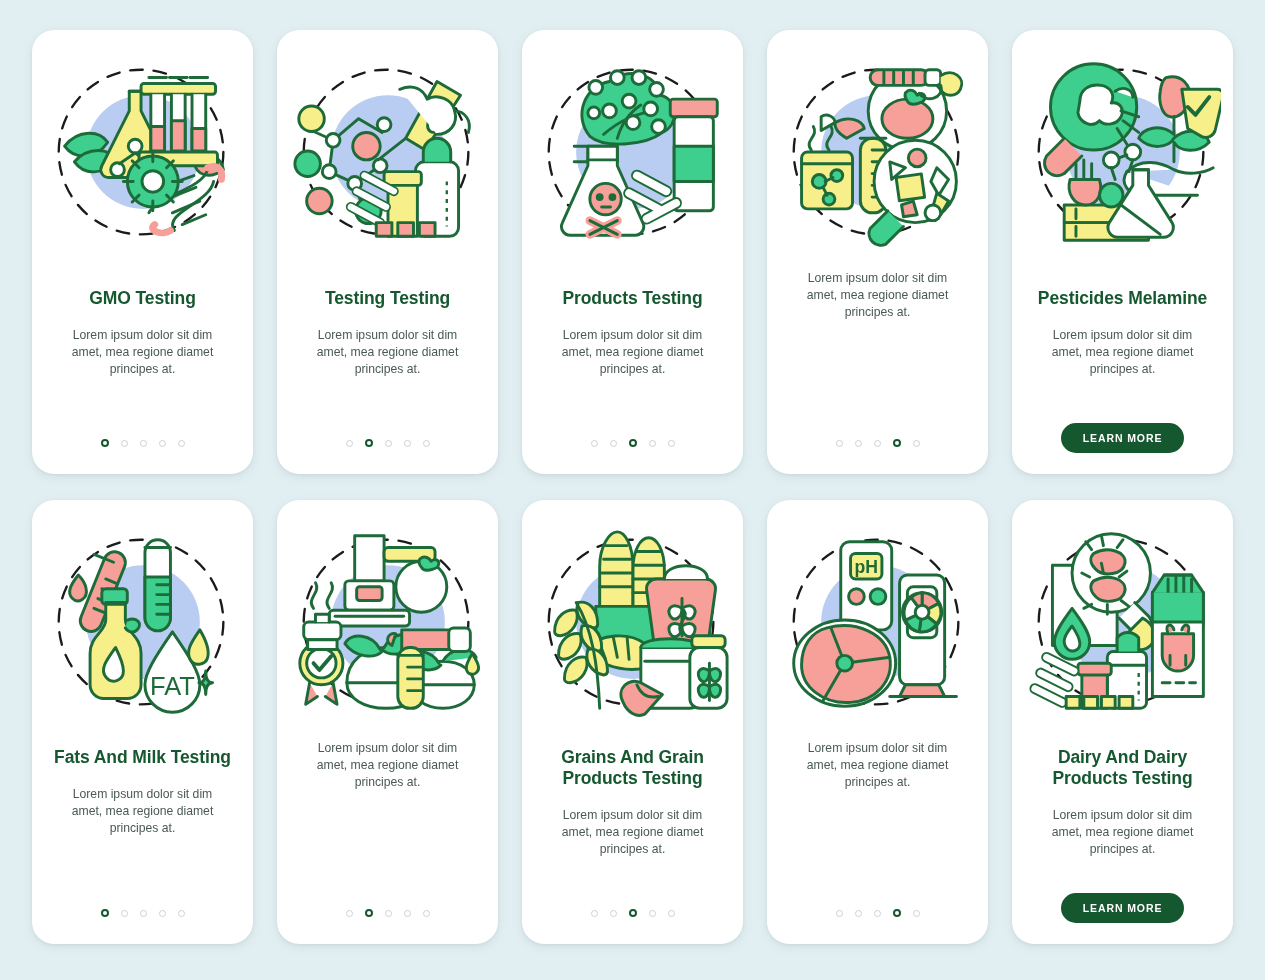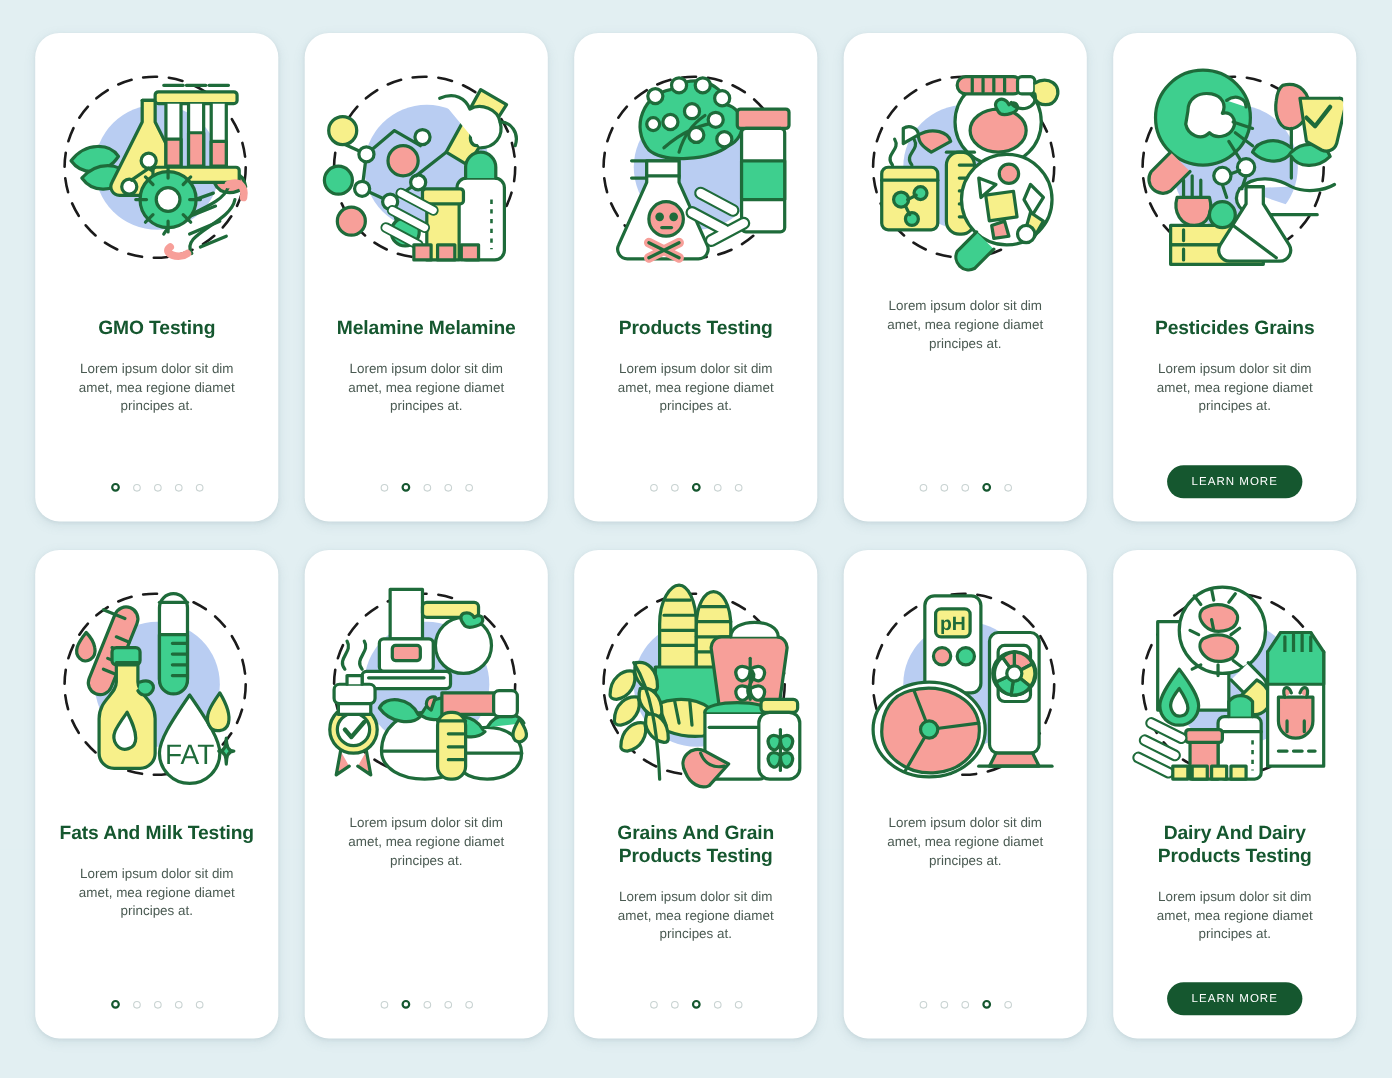--- a/index.html
+++ b/index.html
@@ -88,21 +88,21 @@
     width: 8px; height: 8px;
   }
 
   .learn-btn {
     background: #15572f;
     color: #ffffff;
     border: none;
     border-radius: 40px;
     font-family: "Liberation Sans", sans-serif;
     font-size: 10.5px;
-    font-weight: normal;
+    font-weight: bold;
     letter-spacing: 0.9px;
     padding: 9px 22px;
     margin-bottom: 21px;
     cursor: pointer;
     text-align: center;
   }
 </style>
 </head>
 <body>
 
@@ -177,21 +177,21 @@
  <path d="M160 128 v46" stroke="#1e6b3a" stroke-width="2.4" stroke-dasharray="4 5" fill="none"></path>
  <rect x="100" y="130" width="30" height="54" fill="#f7f08a" stroke="#1e6b3a" stroke-width="3" stroke-linejoin="round" stroke-linecap="round"></rect>
  <rect x="96" y="118" width="38" height="14" rx="3" fill="#f7f08a" stroke="#1e6b3a" stroke-width="3" stroke-linejoin="round" stroke-linecap="round"></rect>
  <path d="M76 122 l30 16 M68 138 l30 16 M62 154 l30 16" stroke="#1e6b3a" stroke-width="10" stroke-linecap="round" fill="none"></path>
  <path d="M76 122 l30 16 M68 138 l30 16 M62 154 l30 16" stroke="#ffffff" stroke-width="6.5" stroke-linecap="round" fill="none"></path>
  <rect x="88" y="170" width="16" height="14" fill="#f79f99" stroke="#1e6b3a" stroke-width="3" stroke-linejoin="round" stroke-linecap="round"></rect>
             <rect x="110" y="170" width="16" height="14" fill="#f79f99" stroke="#1e6b3a" stroke-width="3" stroke-linejoin="round" stroke-linecap="round"></rect>
             <rect x="132" y="170" width="16" height="14" fill="#f79f99" stroke="#1e6b3a" stroke-width="3" stroke-linejoin="round" stroke-linecap="round"></rect>
 </svg>
         </div>
-        <div class="card-title">Melamine Melamine</div>
+        <div class="card-title">Testing Testing</div>
         <div class="card-body">Lorem ipsum dolor sit dim amet, mea regione diamet principes at.</div>
         <div class="spacer"></div>
         <div class="dots">
           <span class="dot"></span>
           <span class="dot active"></span>
           <span class="dot"></span>
           <span class="dot"></span>
           <span class="dot"></span>
         </div>
       </div>
@@ -310,21 +310,21 @@
  <path d="M52 126 v-16 M60 126 v-20 M68 126 v-16" fill="none" stroke="#1e6b3a" stroke-width="3" stroke-linecap="round" stroke-linejoin="round"></path>
  <circle cx="88" cy="142" r="12" fill="#3ecf8e" stroke="#1e6b3a" stroke-width="3" stroke-linejoin="round" stroke-linecap="round"></circle>
  <circle cx="88" cy="106" r="8" fill="#ffffff" stroke="#1e6b3a" stroke-width="3" stroke-linejoin="round" stroke-linecap="round"></circle>
             <circle cx="110" cy="98" r="8" fill="#ffffff" stroke="#1e6b3a" stroke-width="3" stroke-linejoin="round" stroke-linecap="round"></circle>
  <path d="M96 104 l8 -3 M88 114 l4 12 M110 106 l-4 12" fill="none" stroke="#1e6b3a" stroke-width="3" stroke-linecap="round" stroke-linejoin="round"></path>
  <path d="M110 116 h16 v16 l24 38 a10 10 0 0 1 -9 15 h-46 a10 10 0 0 1 -9 -15 l24 -38Z" fill="#ffffff" stroke="#1e6b3a" stroke-width="3" stroke-linejoin="round" stroke-linecap="round"></path>
  <path d="M110 116 h16" fill="none" stroke="#1e6b3a" stroke-width="3" stroke-linecap="round" stroke-linejoin="round"></path>
  <path d="M98 152 l40 30" fill="none" stroke="#1e6b3a" stroke-width="3" stroke-linecap="round" stroke-linejoin="round"></path>
 </svg>
         </div>
-        <div class="card-title">Pesticides Grains</div>
+        <div class="card-title">Pesticides Melamine</div>
         <div class="card-body">Lorem ipsum dolor sit dim amet, mea regione diamet principes at.</div>
         <div class="spacer"></div>
         <button class="learn-btn">LEARN MORE</button>
       </div>
     </div>
   <div class="row">
       <div class="card two-line">
         <div class="illus">
 <svg viewBox="0 0 200 200">
             <circle cx="100" cy="98" r="58" fill="#b9cdf2"></circle>

